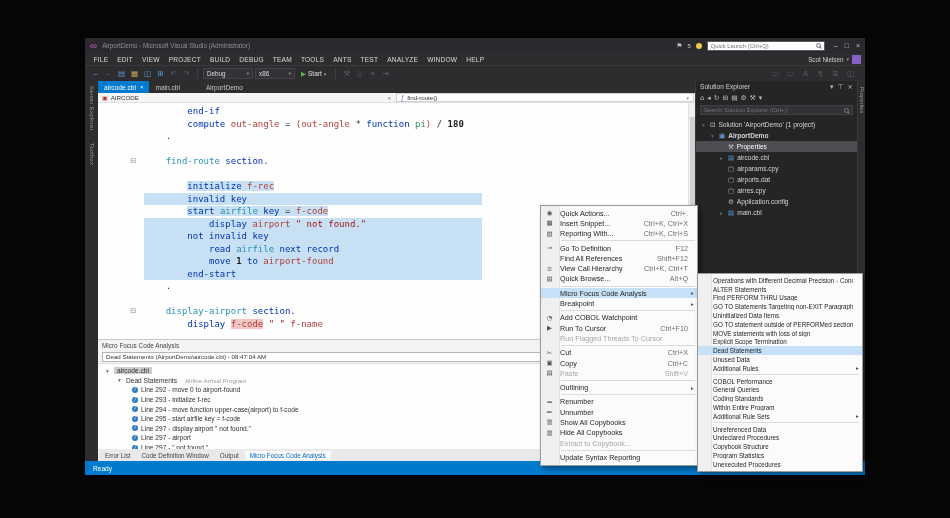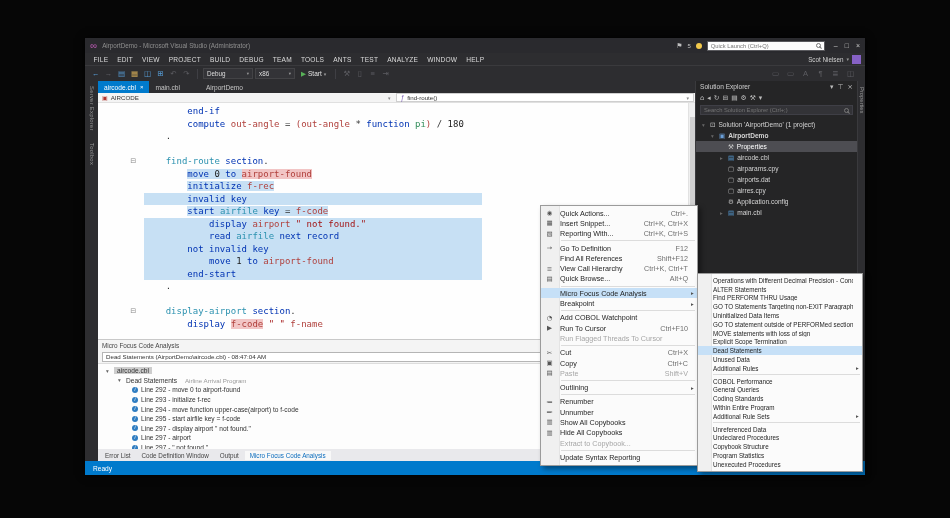--- a/index.html
+++ b/index.html
@@ -66,21 +66,21 @@
   .code-area{flex:1;min-height:0;position:relative;background:#fefefe;font-family:"DejaVu Sans Mono",monospace;font-size:9px;color:#1e1e1e;padding-top:2px;overflow:hidden}
   .cl{display:flex;height:12.5px;line-height:12.5px;white-space:pre}
   .gut{width:46px;flex:none;text-align:right;padding-right:8px;color:#8a8a8a;font-size:7px;font-family:"DejaVu Sans",sans-serif}
   .cbody{flex:none}
   .cbody.selb{background:#c7e0f4;display:inline-block;min-width:338px}
   .stmt{background:#c7e0f4}
   .tk-kw{color:#0033b3}
   .tk-id{color:#b0403c}
   .tk-fn{color:#2b91af}
   .tk-str{color:#a31515}
-  .tk-nu{color:#1b1b1b;font-weight:normal}
+  .tk-nu{color:#1b1b1b;font-weight:bold}
   .tk-gr{color:#2e8b57}
   .tk-tx{color:#333}
   .tkh{background:#f2c5c5}
   .v-scroll{position:absolute;right:0;top:0;bottom:0;width:7px;background:#f0f0f0;border-left:1px solid #e2e2e2}
   .v-thumb{position:absolute;left:1px;top:14px;width:5px;height:120px;background:#d0d0d0}
 
   
   .analysis-panel{height:110px;flex:none;background:#f4f4f4;border-top:1px solid #c9c9c9;display:flex;flex-direction:column}
   .ap-title{height:10px;flex:none;font-size:6.4px;color:#444;padding:2px 4px 0}
   .ap-toolbar{height:13px;flex:none;display:flex;align-items:center;gap:4px;padding:0 4px}
@@ -265,27 +265,27 @@
           </div>
         </div>
 
         <div class="code-area">
           <div>
               <div class="cl"><span class="gut"></span><span class="cbody"><span class="ind">        </span><span class="tk-kw">end-if</span></span></div>
               <div class="cl"><span class="gut"></span><span class="cbody"><span class="ind">        </span><span class="tk-kw">compute </span><span class="tk-id">out-angle</span><span class="tk-tx"> = </span><span class="tk-id">(</span><span class="tk-id">out-angle</span><span class="tk-tx"> * </span><span class="tk-kw">function </span><span class="tk-gr">pi</span><span class="tk-id">)</span><span class="tk-tx"> / </span><span class="tk-nu">180</span></span></div>
               <div class="cl"><span class="gut"></span><span class="cbody"><span class="ind">    </span><span class="tk-tx">.</span></span></div>
               <div class="cl"><span class="gut"></span><span class="cbody"><span class="ind"></span></span></div>
               <div class="cl"><span class="gut">⊟</span><span class="cbody"><span class="ind">    </span><span class="tk-fn">find-route</span><span class="tk-kw"> section</span><span class="tk-tx">.</span></span></div>
-              <div class="cl"><span class="gut"></span><span class="cbody"><span class="ind">        </span><span class="stmt"><span class="tk-kw">move </span><span class="tk-nu">0</span><span class="tk-kw"> to </span><span class="tk-id tkh">airport-found</span></span></span></div>
+              <div class="cl"><span class="gut"></span></div>
               <div class="cl"><span class="gut"></span><span class="cbody"><span class="ind">        </span><span class="stmt"><span class="tk-kw">initialize </span><span class="tk-id">f-rec</span></span></span></div>
               <div class="cl"><span class="gut"></span><span class="cbody selb"><span class="ind">        </span><span class="tk-kw">invalid key</span></span></div>
               <div class="cl"><span class="gut"></span><span class="cbody"><span class="ind">        </span><span class="stmt"><span class="tk-kw">start </span><span class="tk-fn">airfile</span><span class="tk-kw"> key</span><span class="tk-tx"> = </span><span class="tk-id">f-code</span></span></span></div>
               <div class="cl"><span class="gut"></span><span class="cbody selb"><span class="ind">            </span><span class="tk-kw">display </span><span class="tk-id">airport</span><span class="tk-tx"> </span><span class="tk-str">" not found."</span></span></div>
+              <div class="cl"><span class="gut"></span><span class="cbody selb"><span class="ind">        </span><span class="tk-kw">not invalid key</span></span></div>
               <div class="cl"><span class="gut"></span><span class="cbody selb"><span class="ind">            </span><span class="tk-kw">read </span><span class="tk-fn">airfile</span><span class="tk-kw"> next record</span></span></div>
-              <div class="cl"><span class="gut"></span><span class="cbody selb"><span class="ind">        </span><span class="tk-kw">not invalid key</span></span></div>
               <div class="cl"><span class="gut"></span><span class="cbody selb"><span class="ind">            </span><span class="tk-kw">move </span><span class="tk-nu">1</span><span class="tk-kw"> to </span><span class="tk-id">airport-found</span></span></div>
               <div class="cl"><span class="gut"></span><span class="cbody selb"><span class="ind">        </span><span class="tk-kw">end-start</span></span></div>
               <div class="cl"><span class="gut"></span><span class="cbody"><span class="ind">    </span><span class="tk-tx">.</span></span></div>
               <div class="cl"><span class="gut"></span><span class="cbody"><span class="ind"></span></span></div>
               <div class="cl"><span class="gut">⊟</span><span class="cbody"><span class="ind">    </span><span class="tk-fn">display-airport</span><span class="tk-kw"> section</span><span class="tk-tx">.</span></span></div>
               <div class="cl"><span class="gut"></span><span class="cbody"><span class="ind">        </span><span class="tk-kw">display </span><span class="tk-id tkh">f-code</span><span class="tk-tx"> </span><span class="tk-str">" "</span><span class="tk-tx"> </span><span class="tk-id">f-name</span></span></div>
             </div>
           <div class="v-scroll">
             <div class="v-thumb"></div>
           </div>

